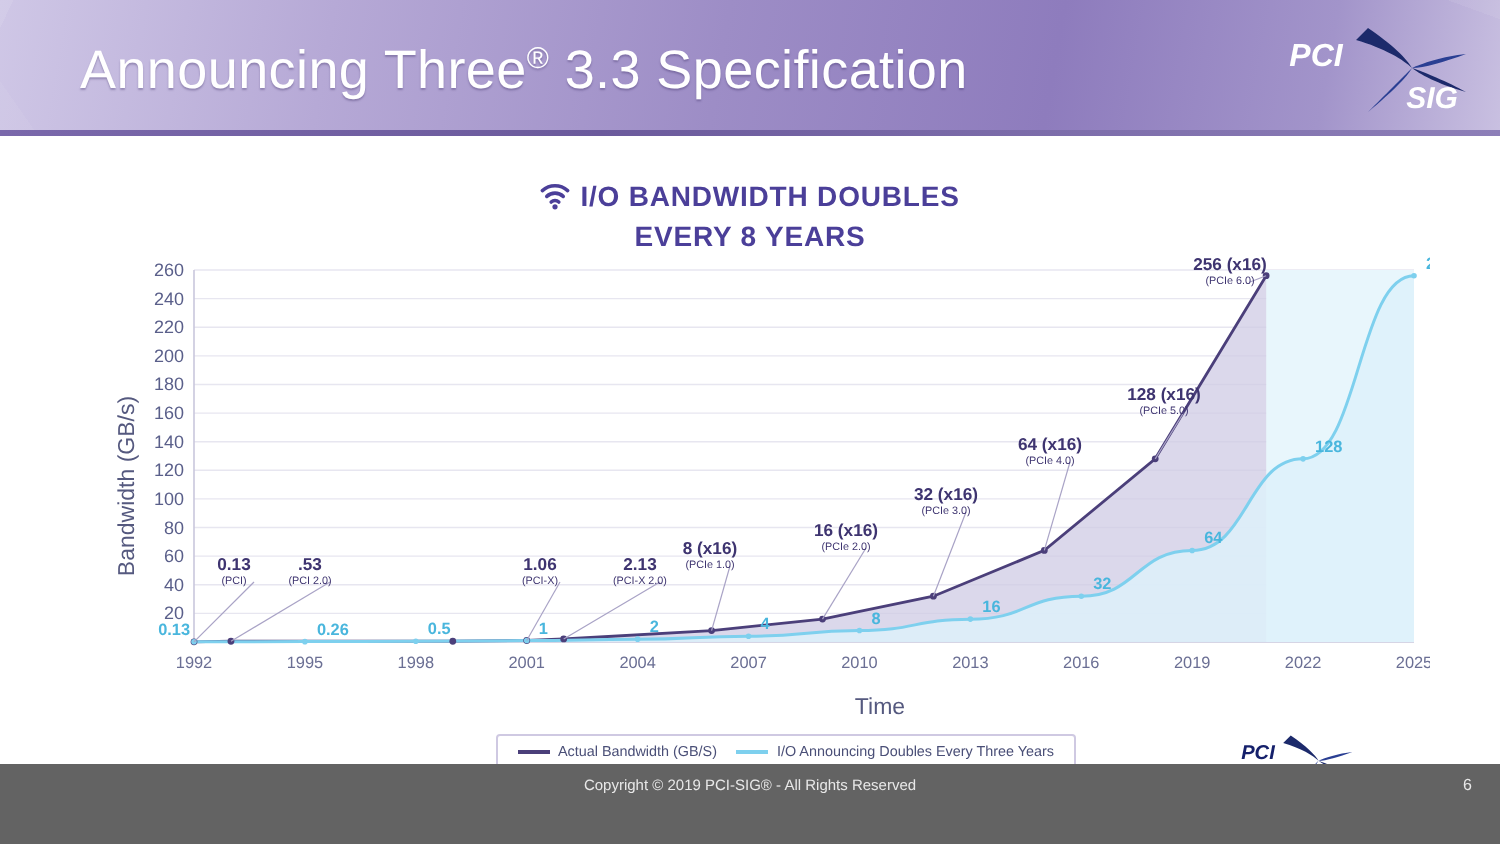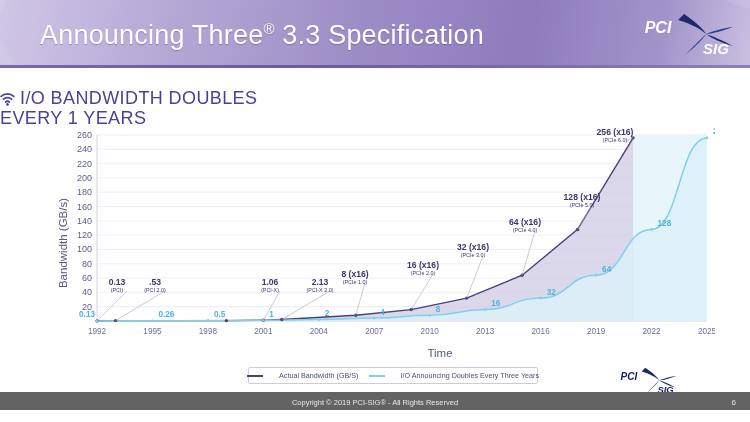--- a/index.html
+++ b/index.html
@@ -29,22 +29,22 @@
     position:absolute;left:40px;top:20px;
     font-size:27px;color:#ffffff;letter-spacing:.2px;
     text-shadow:0 1px 1px rgba(60,45,100,.35);
     white-space:nowrap;
   }
   #header-title .reg{font-size:15px;vertical-align:super;}
   #header-logo{position:absolute;right:12px;top:8px;width:106px;height:54px;}
 
   
   #chart-title{
-    position:absolute;left:0;top:88px;width:750px;
-    font-size:18px;font-weight:normal;color:#4b3f99;letter-spacing:.4px;
+    position:absolute;left:0;top:88px;width:750px;text-align:center;
+    font-size:14px;font-weight:bold;color:#4b3f99;letter-spacing:.4px;
     line-height:20px;
   }
   #wifi-icon{display:inline-block;vertical-align:-2px;margin-right:5px;}
 
   
   #chart{position:absolute;left:55px;top:125px;width:660px;height:240px;}
   #chart svg{display:block;}
 
   .ylabel-text{
     font-size:9px;fill:#5a5f8a;
@@ -52,29 +52,29 @@
   .xlabel-text{font-size:8.2px;fill:#6b6f94;}
   .axis-name{font-size:11.5px;fill:#55597f;}
 
   
   #legend{
     position:absolute;left:248px;top:367px;width:290px;height:17px;
     border:1px solid #cfc9e2;border-radius:2px;background:#fff;
     display:flex;align-items:center;justify-content:center;gap:10px;
     box-sizing:border-box;
   }
-  .legend-entry{display:flex;align-items:center;gap:16px;}
+  .legend-entry{display:flex;align-items:center;gap:4px;}
   .legend-swatch{display:inline-block;width:16px;height:2px;}
   .legend-label{font-size:7.2px;color:#4a4f77;white-space:nowrap;}
 
   #footer-logo{position:absolute;right:70px;top:364px;width:68px;height:34px;}
 
   
   #footer{
-    position:absolute;left:0;bottom:12px;width:750px;height:18px;
+    position:absolute;left:0;bottom:0;width:750px;height:40px;
     background:#636363;
   }
   #footer-copy{
     position:absolute;left:0;top:0;width:750px;height:22px;
     line-height:22px;text-align:center;
     font-size:7.5px;color:#e8e8e8;
   }
   #page-number{
     position:absolute;right:14px;top:0;height:22px;line-height:22px;
     font-size:8px;color:#e8e8e8;
@@ -100,21 +100,21 @@
 
   <div id="chart-title">
     <div>
       <svg id="wifi-icon" width="15" height="14" viewBox="0 0 15 14">
         <path d="M1.2 4.3 A9.5 9.5 0 0 1 13.8 4.3" stroke="#4b3f99" stroke-width="1.8" fill="none" stroke-linecap="round"></path>
         <path d="M3.4 7.2 A6 6 0 0 1 11.6 7.2" stroke="#4b3f99" stroke-width="1.8" fill="none" stroke-linecap="round"></path>
         <path d="M5.6 10.0 A2.8 2.8 0 0 1 9.4 10.0" stroke="#4b3f99" stroke-width="1.8" fill="none" stroke-linecap="round"></path>
         <circle cx="7.5" cy="12.4" r="1.3" fill="#4b3f99"></circle>
       </svg><span>I/O BANDWIDTH DOUBLES</span>
     </div>
-    <div>EVERY 1 YEARS</div>
+    <div>EVERY 8 YEARS</div>
   </div>
 
   <div id="chart">
     <svg id="chart-svg" width="660" height="240" viewBox="0 0 660 240">
       <g id="grid-group">
           <line x1="42" y1="196" x2="652" y2="196" stroke="#c9c7dc" stroke-width="0.8"></line>
           <line x1="42" y1="181.69230769230768" x2="652" y2="181.69230769230768" stroke="#e7e6f0" stroke-width="0.7"></line>
           <line x1="42" y1="167.3846153846154" x2="652" y2="167.3846153846154" stroke="#e7e6f0" stroke-width="0.7"></line>
           <line x1="42" y1="153.07692307692307" x2="652" y2="153.07692307692307" stroke="#e7e6f0" stroke-width="0.7"></line>
           <line x1="42" y1="138.76923076923077" x2="652" y2="138.76923076923077" stroke="#e7e6f0" stroke-width="0.7"></line>

